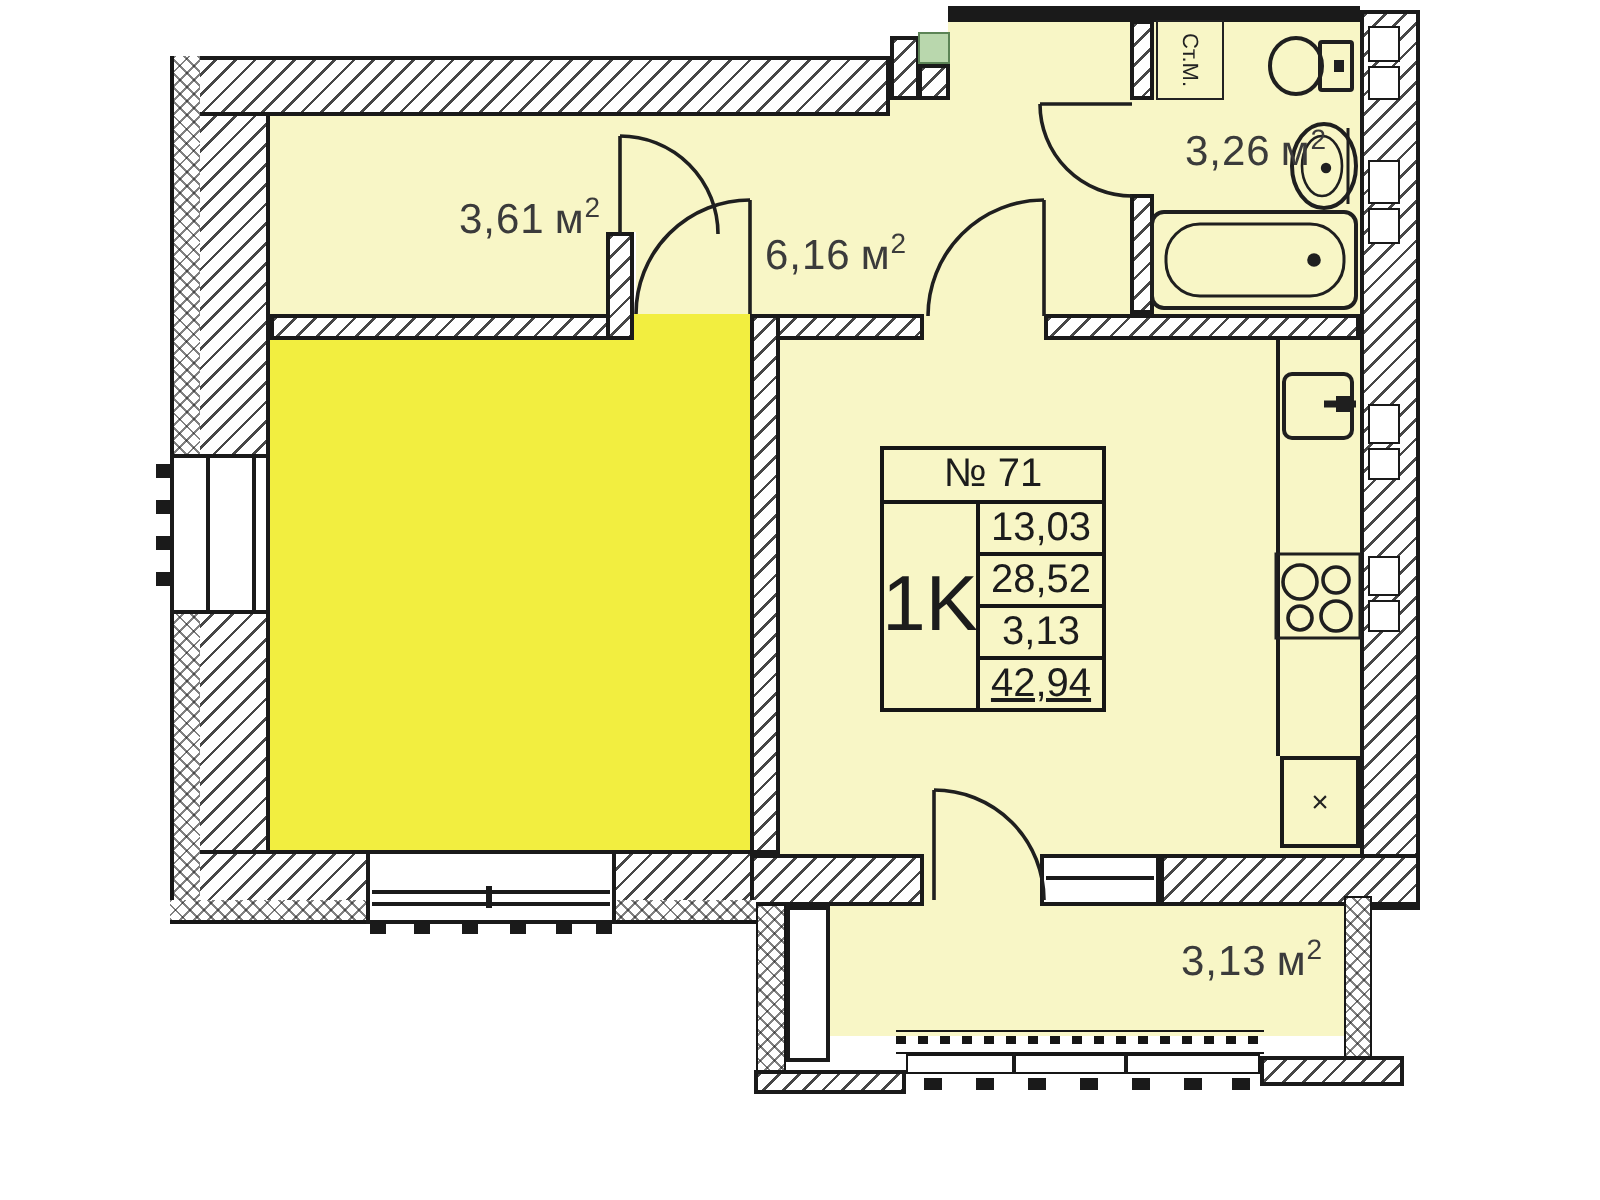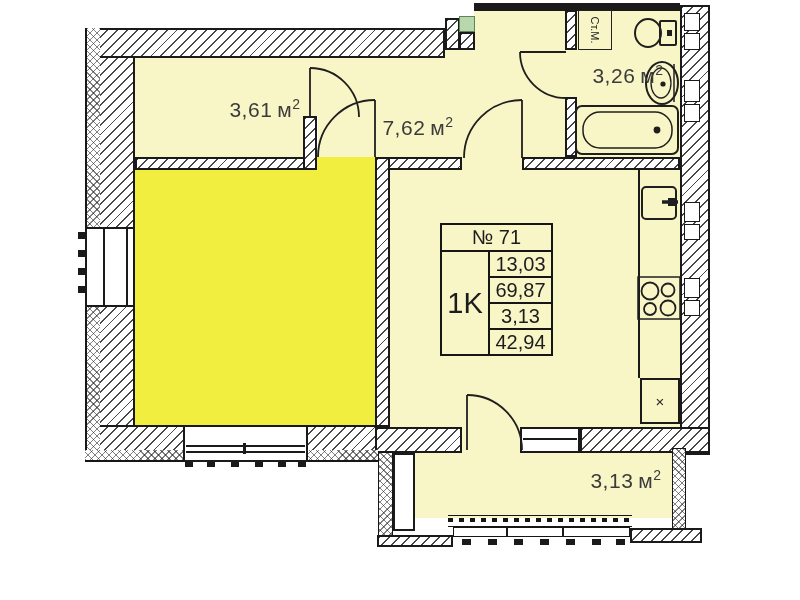--- a/index.html
+++ b/index.html
@@ -24,25 +24,25 @@
   
   .label{position:absolute;transform:translate(-50%,-50%);font-size:21px;color:#3b3b3b;
          white-space:nowrap;z-index:6;letter-spacing:.5px;}
   .label .u{margin-left:5px;}
   .label sup{font-size:14px;}
   
   .itable{position:absolute;left:440px;top:223px;width:113px;border:2.5px solid #161616;
           box-sizing:border-box;z-index:6;color:#1c1c1c;}
   .it-head{height:25px;line-height:25px;text-align:center;font-size:20px;border-bottom:2.5px solid #161616;}
   .it-body{display:flex;}
-  .it-type{width:48px;font-size:29px;display:flex;align-items:center;justify-content:center;
+  .it-type{width:48px;font-size:39px;display:flex;align-items:center;justify-content:center;
            border-right:2.5px solid #161616;box-sizing:border-box;}
   .it-vals{flex:1;}
   .it-vals .it-row{height:24px;line-height:24px;font-size:20px;text-align:center;border-bottom:2px solid #161616;}
-  .it-vals .it-row:last-child{border-bottom:none;}
+  .it-vals .it-row:last-child{border-bottom:none;text-decoration:underline;}
   
   .wmbox{position:absolute;left:578px;top:10px;width:34px;height:40px;border:1.5px solid #222;
          box-sizing:border-box;z-index:5;display:flex;align-items:center;justify-content:center;}
   .wmbox span{transform:rotate(90deg);font-size:11px;color:#222;white-space:nowrap;}
   
   .counter{position:absolute;left:638px;top:170px;width:42px;height:208px;border-left:2px solid #1a1a1a;
            box-sizing:border-box;z-index:3;}
   .xbox{position:absolute;left:640px;top:378px;width:40px;height:46px;border:2px solid #1a1a1a;
         box-sizing:border-box;z-index:5;display:flex;align-items:center;justify-content:center;
         font-size:15px;color:#222;}
@@ -212,35 +212,35 @@
     </div>
 
   <div class="wmbox">
     <span>Ст.М.</span>
   </div>
 
   <div class="label" style="left:265px;top:109px">
     <span>3,61</span><span class="u">м</span><sup>2</sup>
   </div>
   <div class="label" style="left:418px;top:127px">
-    <span>7,62</span><span class="u">м</span><sup>2</sup>
+    <span>6,16</span><span class="u">м</span><sup>2</sup>
   </div>
   <div class="label" style="left:628px;top:75px">
     <span>3,26</span><span class="u">м</span><sup>2</sup>
   </div>
   <div class="label" style="left:626px;top:480px">
     <span>3,13</span><span class="u">м</span><sup>2</sup>
   </div>
 
   <div class="itable">
     <div class="it-head">№ 71</div>
     <div class="it-body">
       <div class="it-type">1K</div>
       <div class="it-vals">
         <div class="it-row">13,03</div>
-        <div class="it-row">69,87</div>
+        <div class="it-row">28,52</div>
         <div class="it-row">3,13</div>
         <div class="it-row">42,94</div>
       </div>
     </div>
   </div>
 
 </div>
 
 </body></html>

